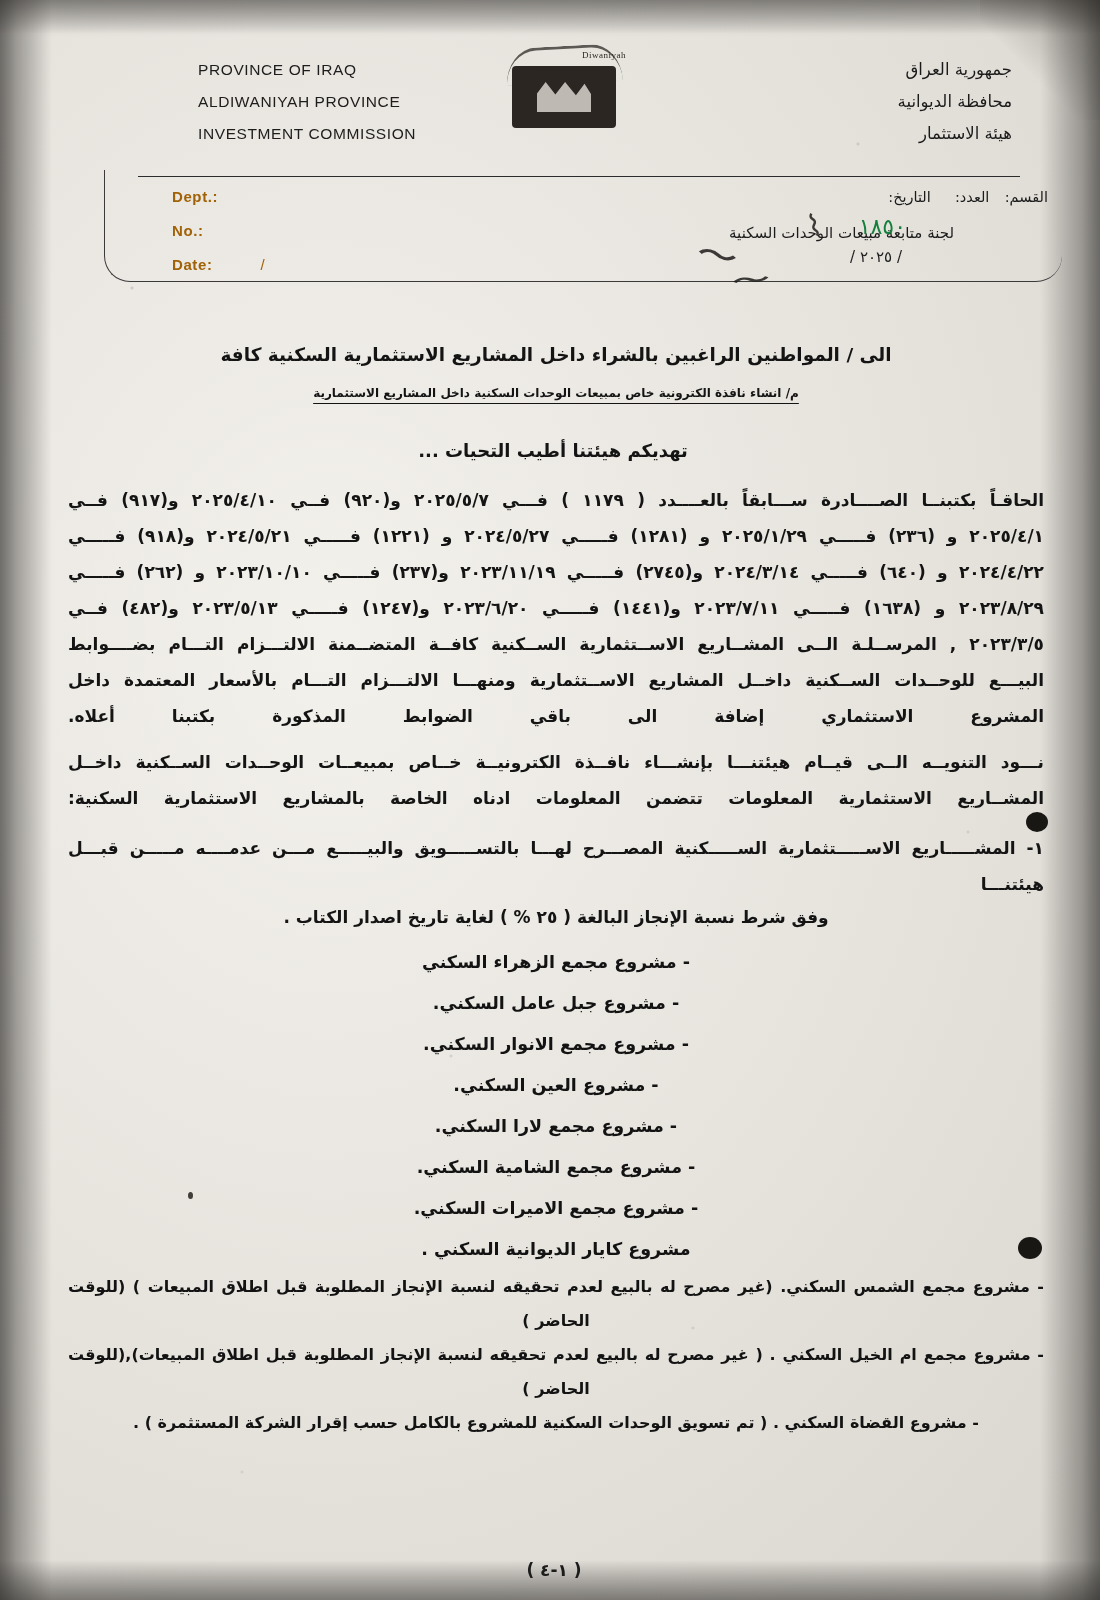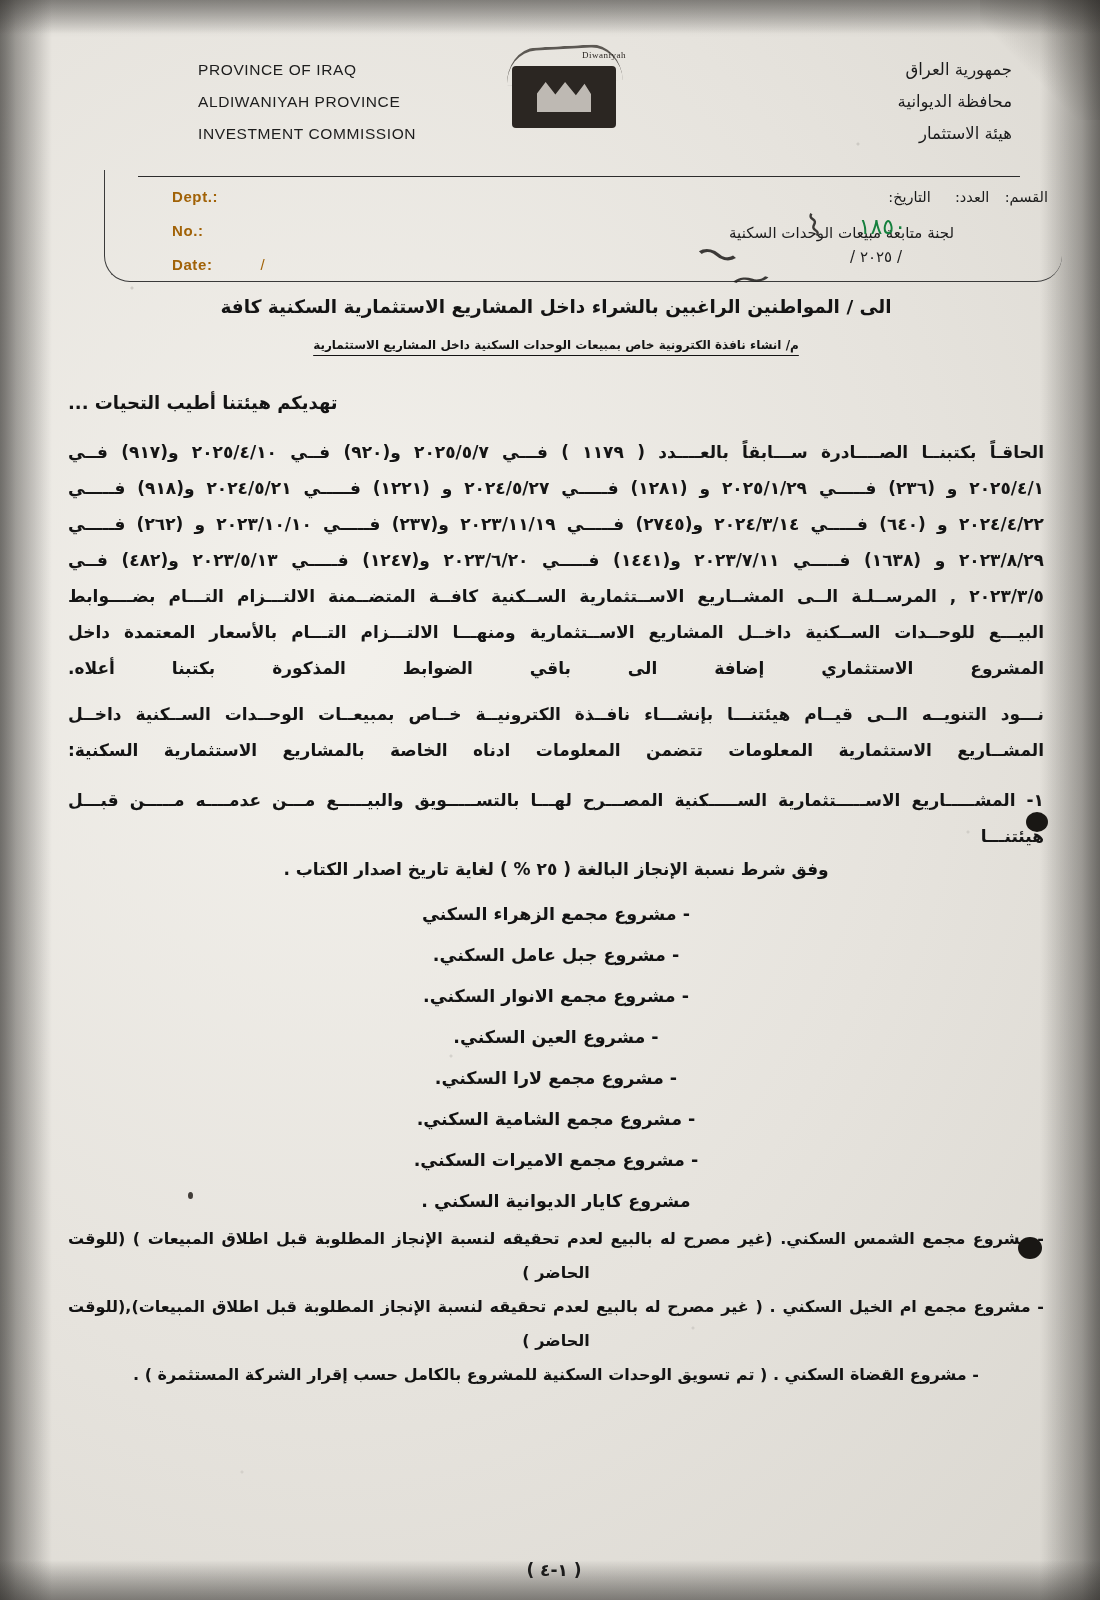--- a/index.html
+++ b/index.html
@@ -173,31 +173,32 @@
     text-align: right;
     font-size: 17px;
     line-height: 30px;
     color: #141414;
   }
   .to-line {
     text-align: center;
     font-weight: bold;
     font-size: 18.5px;
     margin-bottom: 8px;
+    margin-top: 48px;
   }
   .subject {
     text-align: center;
     font-weight: bold;
     font-size: 12px;
     text-decoration: underline;
     text-underline-offset: 6px;
     margin-bottom: 28px;
   }
   .greeting {
-    text-align: left;
+    text-align: center;
     font-weight: bold;
     font-size: 18px;
     margin-bottom: 16px;
     padding-right: 6px;
   }
   .para {
     text-align: justify;
     text-align-last: right;
     font-size: 17px;
     line-height: 36px;

